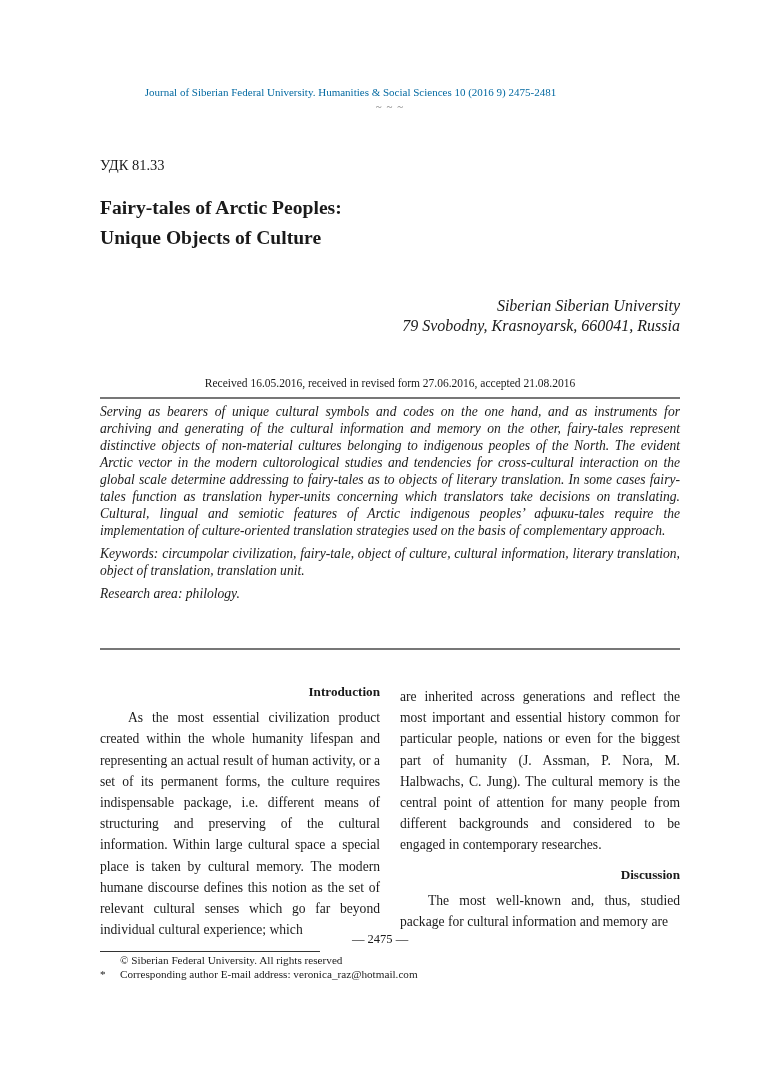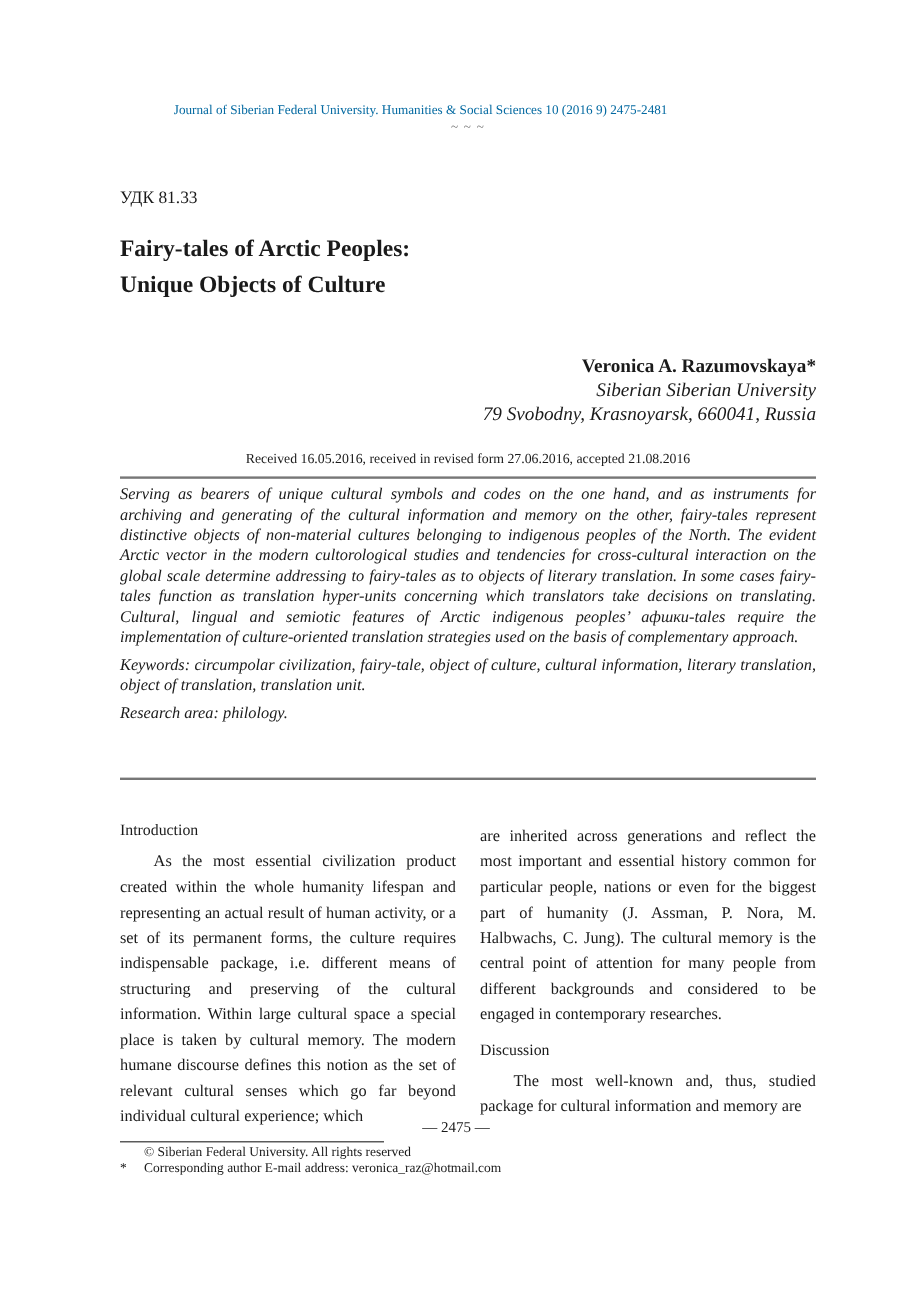--- a/index.html
+++ b/index.html
@@ -14,21 +14,21 @@
   .author-block { right: 80px; top: 296px; text-align: right; font-size: 16px; line-height: 20px; }
   .author-name { font-weight: bold; }
   .affil { font-style: italic; }
   .received { left: 100px; width: 580px; top: 377px; text-align: center; font-size: 11.5px; }
   .rule { left: 100px; width: 580px; height: 2px; background: #777; }
   .abstract { left: 100px; width: 580px; top: 403px; font-size: 13.6px; font-style: italic; line-height: 17px; text-align: justify; }
   .abstract p { margin: 0 0 6px 0; }
   .col { width: 280px; font-size: 13.6px; line-height: 21.2px; text-align: justify; }
   .col p { margin: 0; }
   .col .indent { text-indent: 28px; }
-  .section-heading { text-align: left; font-weight: normal; font-size: 13.2px; margin: 0; }
+  .section-heading { text-align: right; font-weight: bold; font-size: 13.2px; margin: 0; }
   .col-left { left: 100px; top: 681px; }
   .col-left .section-heading { margin-bottom: 5px; }
   .col-right { left: 400px; top: 686px; }
   .col-right .section-heading { margin-top: 8px; margin-bottom: 5px; }
   .fn-rule { left: 100px; width: 220px; top: 951px; height: 1px; background: #333; }
   .footnotes { left: 100px; top: 953px; font-size: 11.2px; line-height: 14px; }
   .fn-line { position: relative; padding-left: 20px; white-space: nowrap; }
   .fn-mark { position: absolute; left: 0; }
   .page-num { left: 0; width: 760px; top: 932px; text-align: center; font-size: 12.5px; }
 </style>
@@ -39,21 +39,20 @@
 <div class="abs tilde">~ ~ ~</div>
 
 <div class="abs udk">УДК 81.33</div>
 
 <div class="abs title">
   <div>Fairy-tales of Arctic Peoples:</div>
   <div>Unique Objects of Culture</div>
 </div>
 
 <div class="abs author-block">
-  <div class="author-name">Veronica A. Razumovskaya*</div>
   <div class="affil">Siberian Siberian University</div>
   <div class="affil">79 Svobodny, Krasnoyarsk, 660041, Russia</div>
 </div>
 
 <div class="abs received">Received 16.05.2016, received in revised form 27.06.2016, accepted 21.08.2016</div>
 <div class="abs rule" style="top:397px;"></div>
 
 <div class="abs abstract">
   <p>Serving as bearers of unique cultural symbols and codes on the one hand, and as instruments for archiving and generating of the cultural information and memory on the other, fairy-tales represent distinctive objects of non-material cultures belonging to indigenous peoples of the North. The evident Arctic vector in the modern cultorological studies and tendencies for cross-cultural interaction on the global scale determine addressing to fairy-tales as to objects of literary translation. In some cases fairy-tales function as translation hyper-units concerning which translators take decisions on translating. Cultural, lingual and semiotic features of Arctic indigenous peoples’ афшки-tales require the implementation of culture-oriented translation strategies used on the basis of complementary approach.</p>
   <p>Keywords: circumpolar civilization, fairy-tale, object of culture, cultural information, literary translation, object of translation, translation unit.</p>

